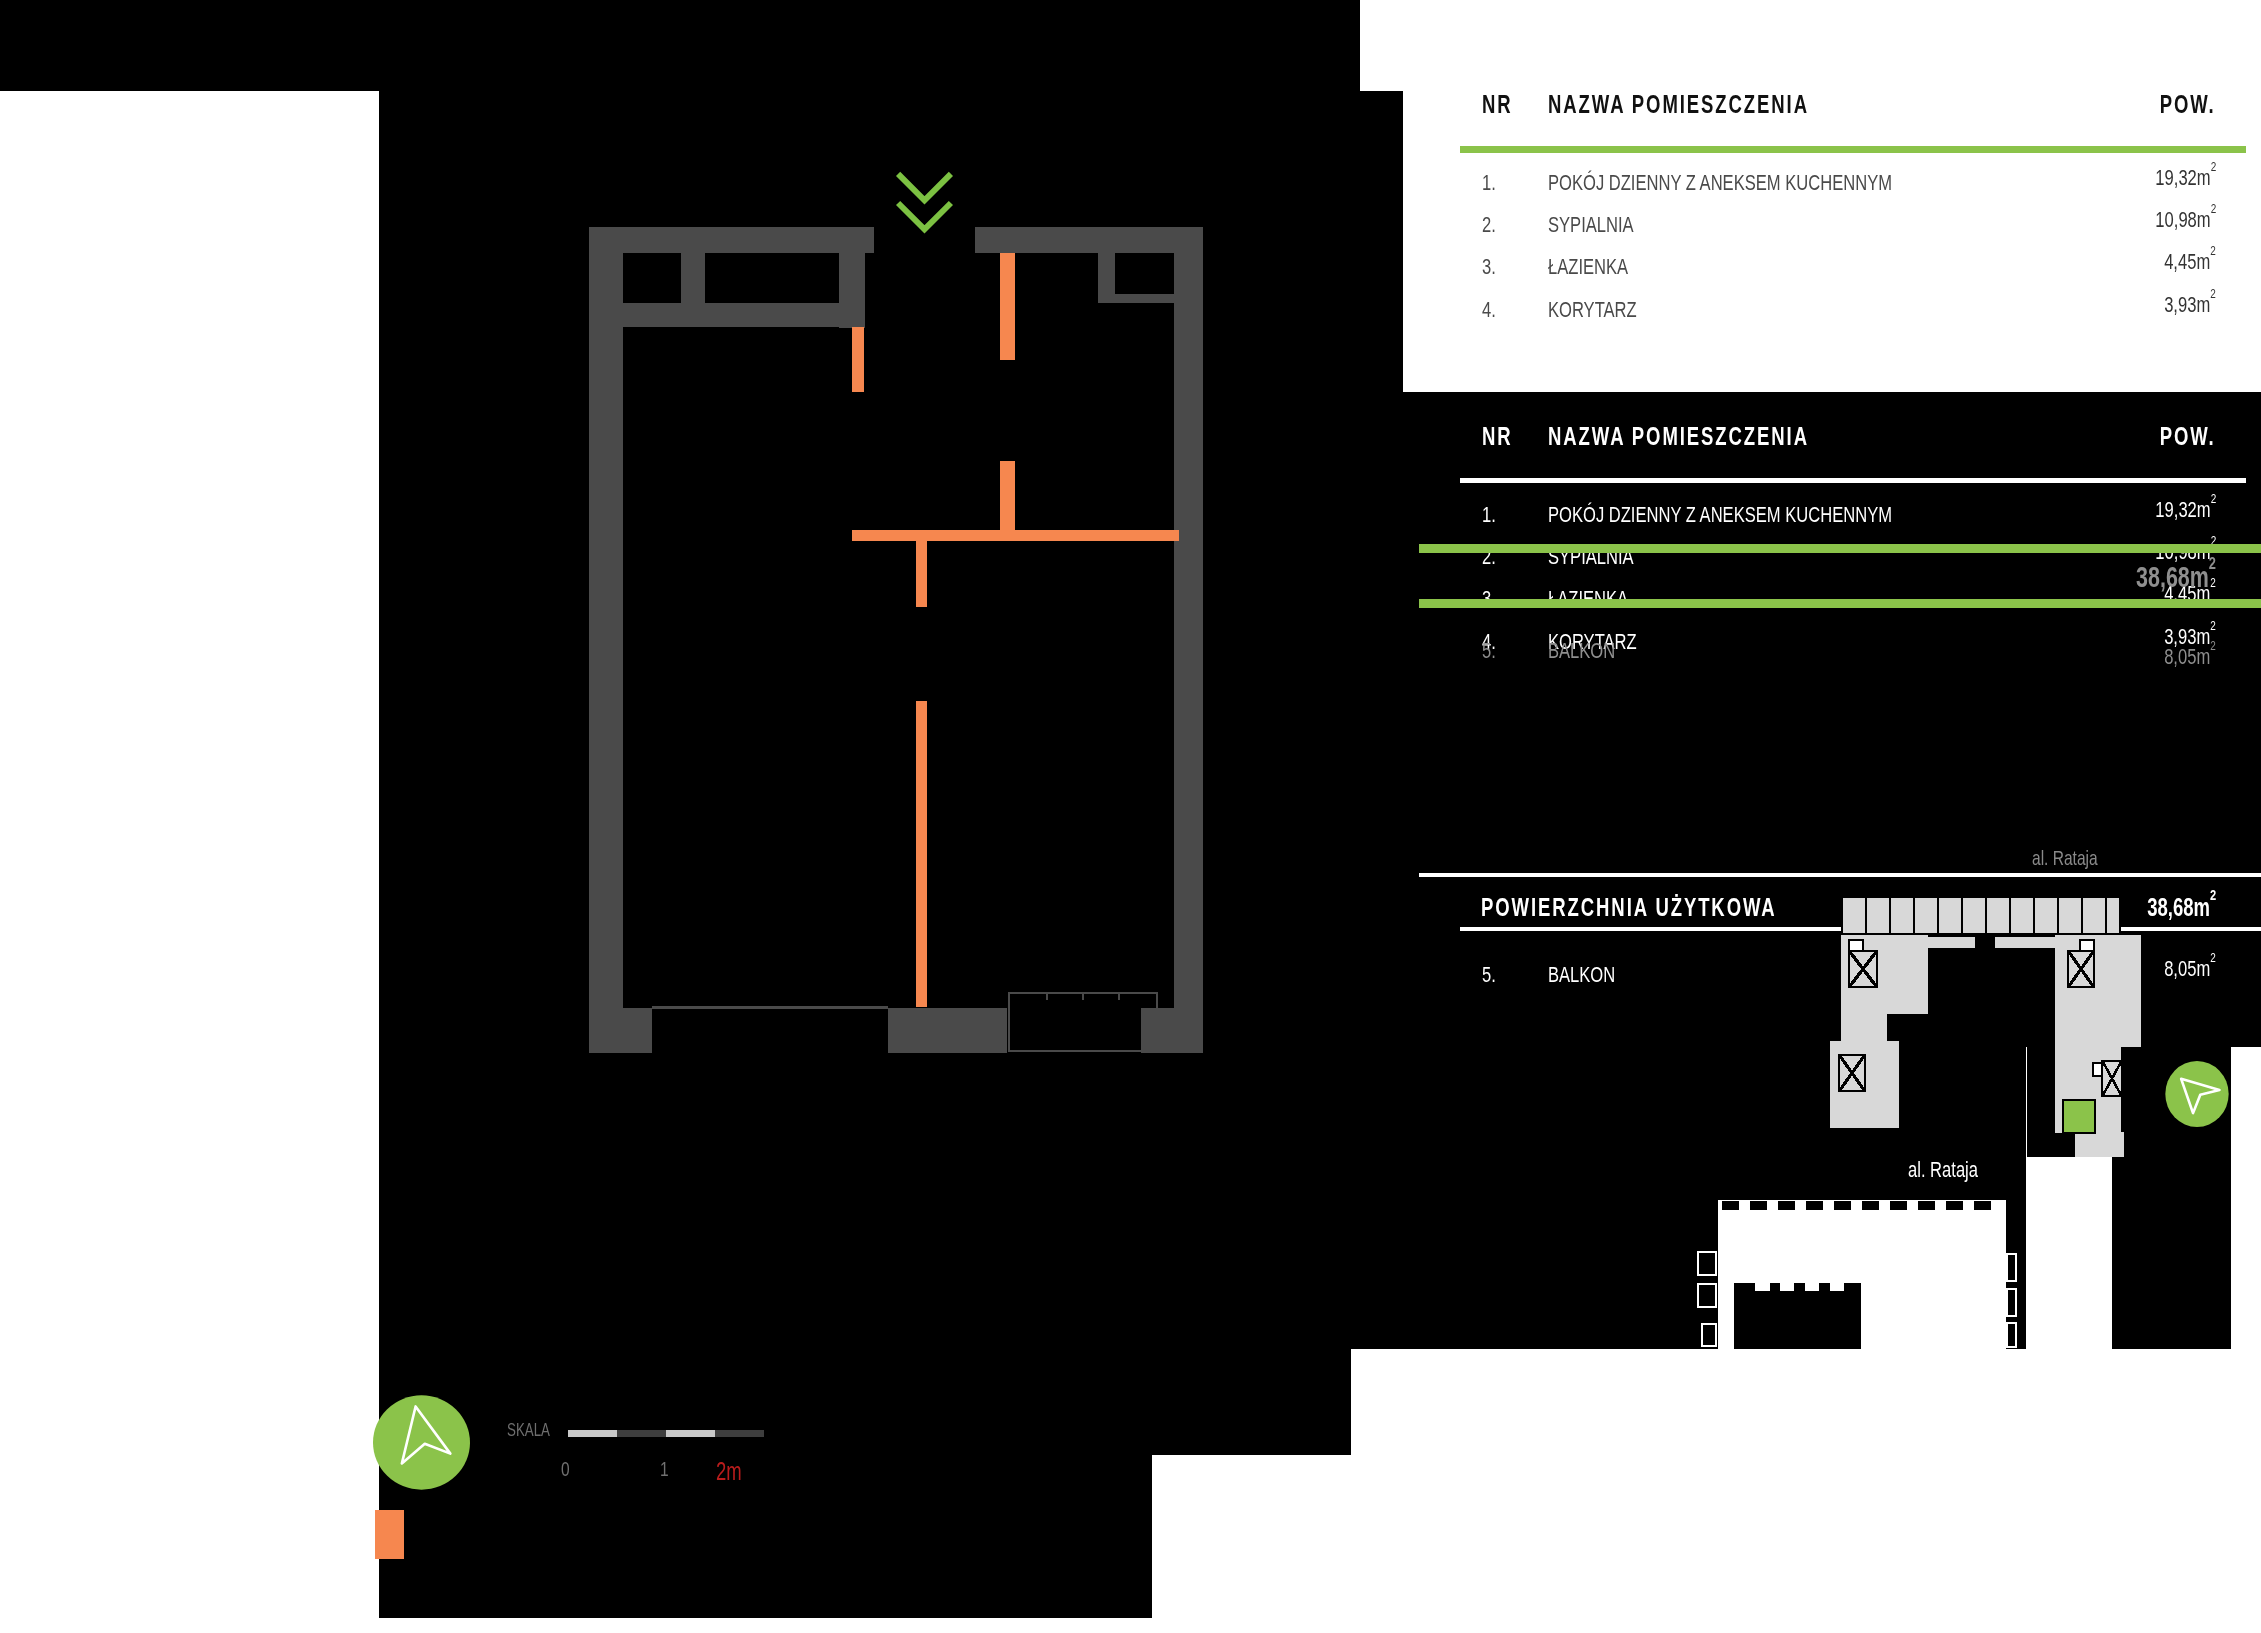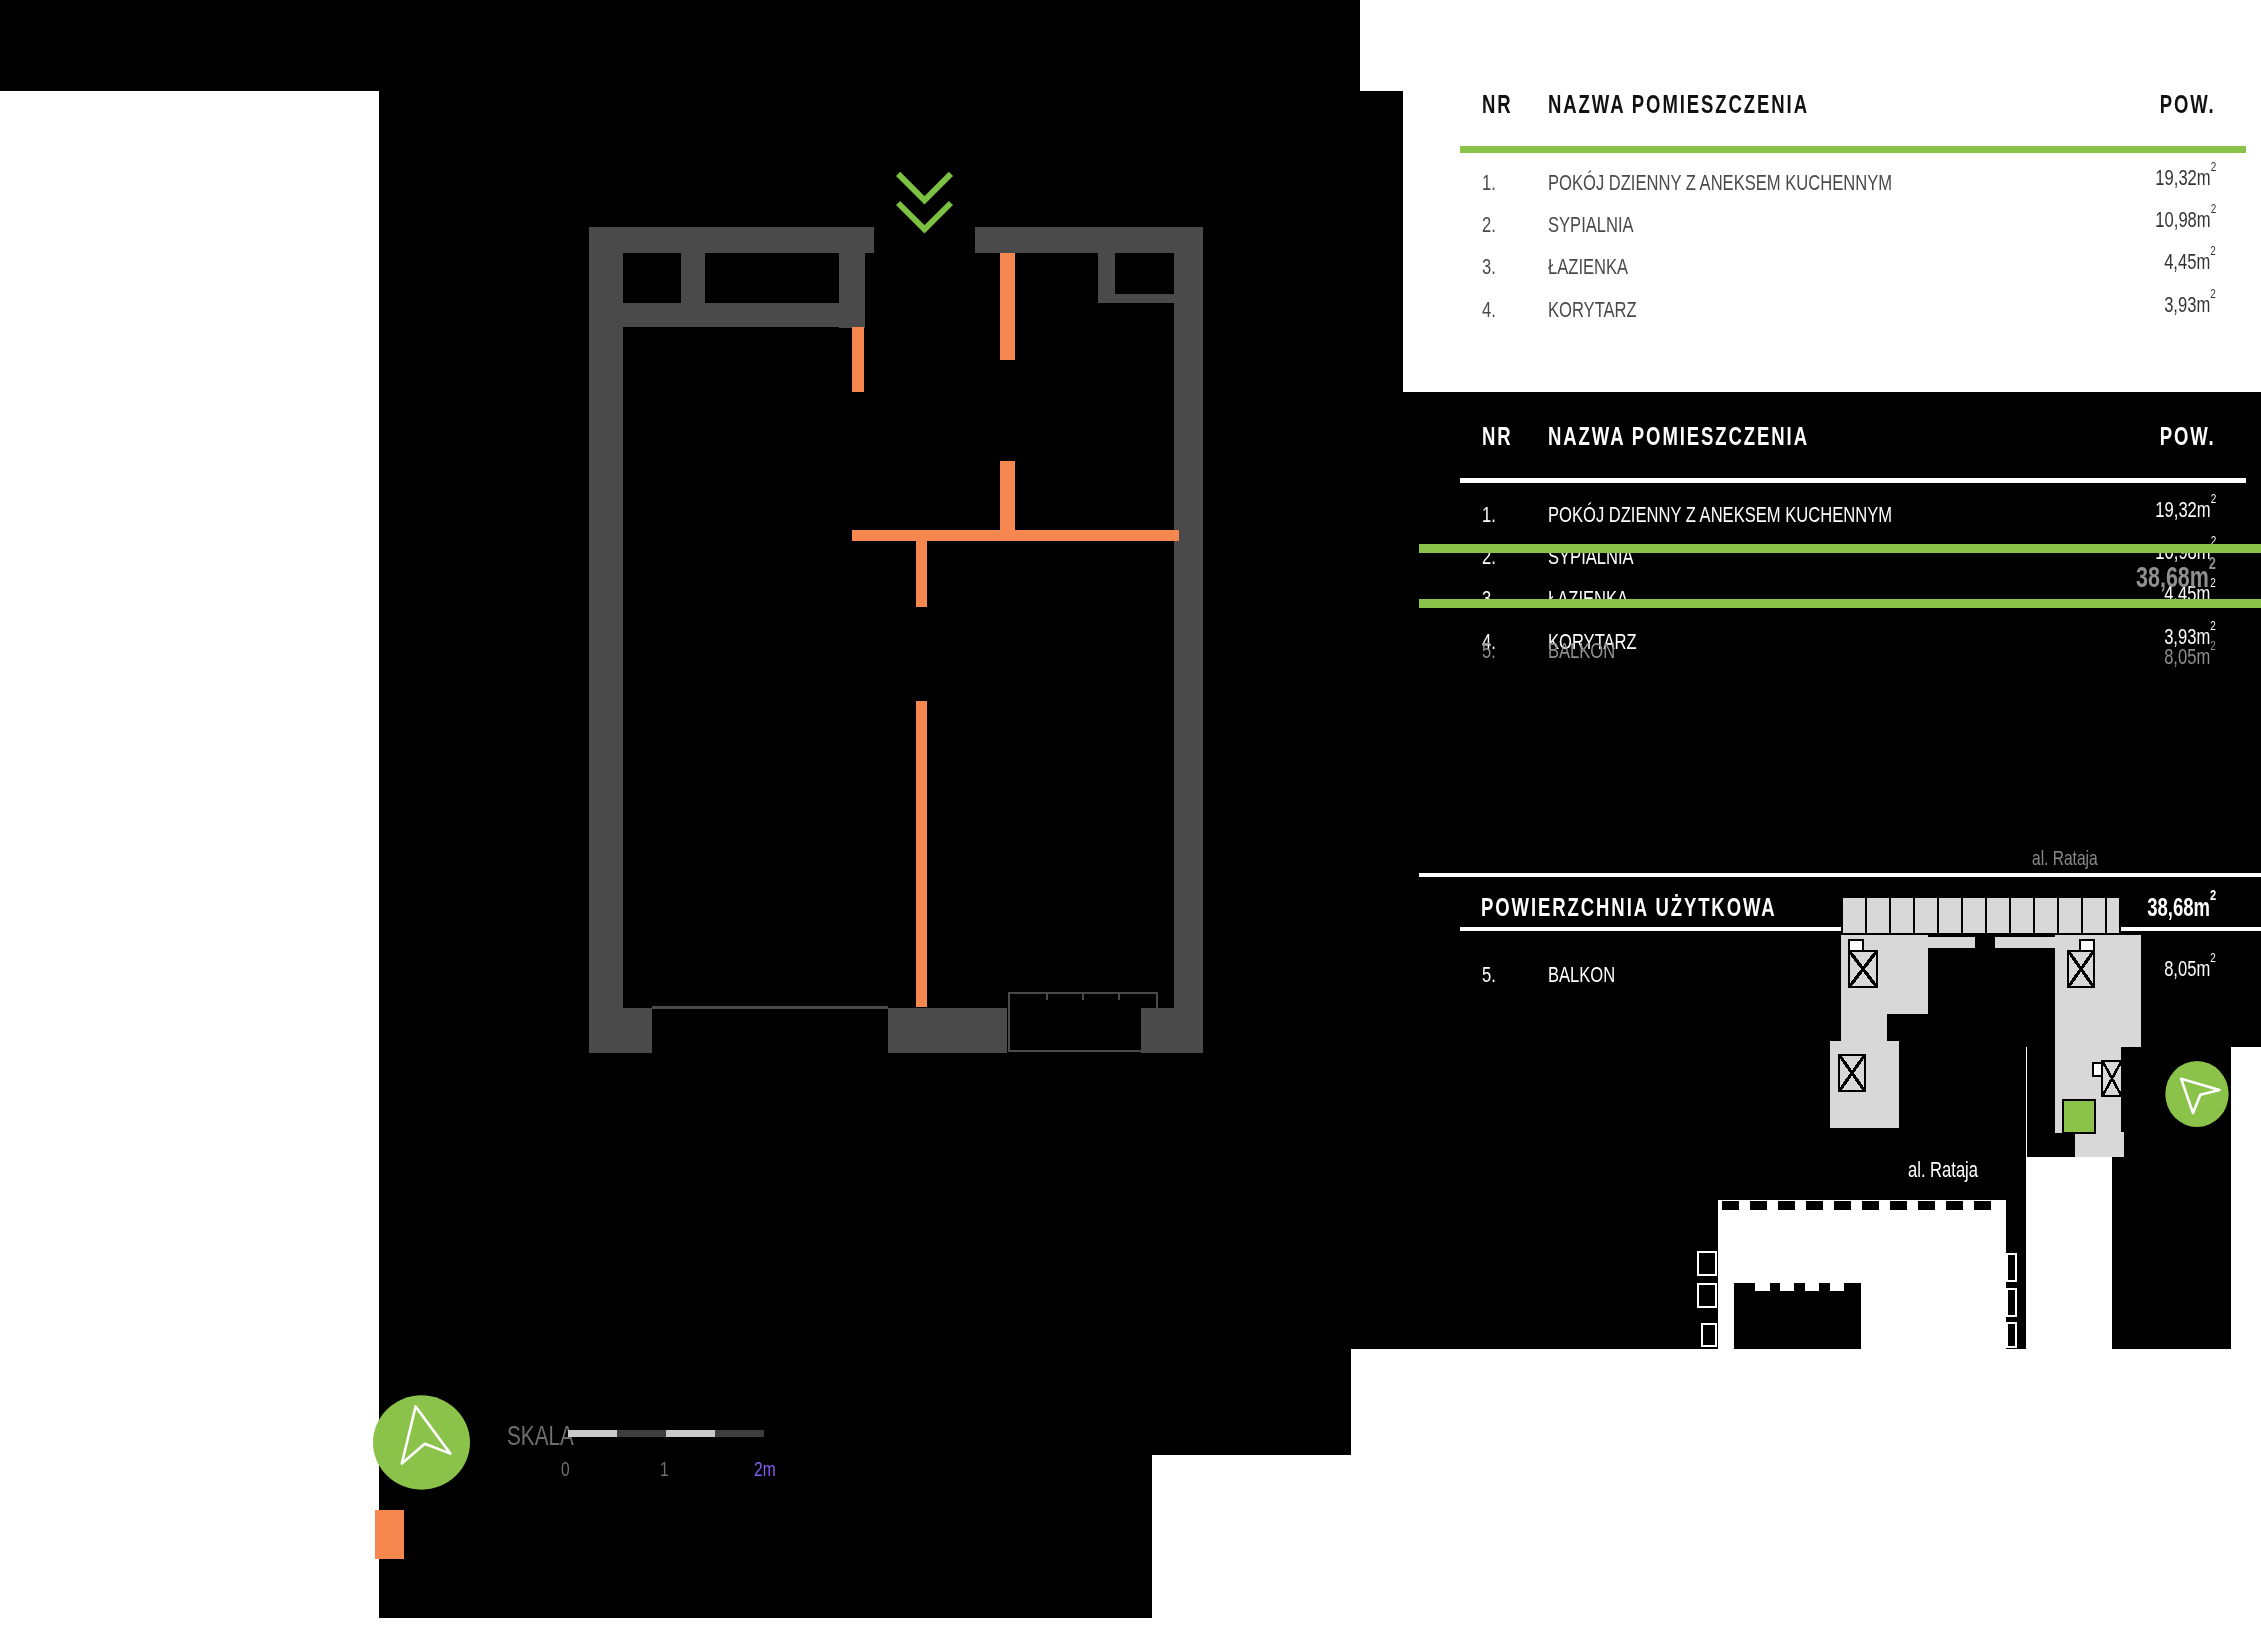--- a/index.html
+++ b/index.html
@@ -183,24 +183,24 @@
   <svg class="abs" style="left:2164px;top:1061px;" width="66" height="66" viewBox="0 0 100 100">
     <ellipse cx="50" cy="50" rx="48" ry="50" fill="var(--green)"></ellipse>
     <path d="M26 27 L84 44 L55 51 L44 79 Z" fill="none" stroke="#fff" stroke-width="4" stroke-linejoin="round"></path>
   </svg>
 
   <svg class="abs" style="left:373px;top:1395px;" width="97" height="95" viewBox="0 0 148 144">
     <ellipse cx="74" cy="72" rx="74" ry="72" fill="var(--green)"></ellipse>
     <path d="M65 17 L118 89 L79 74 L44 104 Z" fill="none" stroke="#fff" stroke-width="4" stroke-linejoin="round"></path>
   </svg>
 
-  <div class="abs" style="left:507px;top:1420px;font-size:28px;color:#6e6e6e;">
+  <div class="abs" style="left:507px;top:1420px;font-size:18px;color:#6e6e6e;">
     <span class="cx">SKALA</span></div>
   <div class="abs" style="left:568px;top:1430px;width:196px;height:7.2px;background:
        linear-gradient(90deg,#c9c9c9 0 25%,#3e3e3e 25% 50%,#c9c9c9 50% 75%,#3e3e3e 75% 100%);"></div>
   <div class="abs" style="left:561px;top:1457px;font-size:21px;color:#707070;"><span class="cx">0</span></div>
   <div class="abs" style="left:660px;top:1457px;font-size:21px;color:#707070;"><span class="cx">1</span></div>
-  <div class="abs" style="left:754px;top:1457px;font-size:21px;color:#8b5cf6;"><span class="cx">2m</span></div>
+  <div class="abs" style="left:716px;top:1457px;font-size:25px;color:#b91c1c;"><span class="cx">2m</span></div>
 
   <div class="ow" style="left:375px;top:1510px;width:29px;height:49px;"></div>
 
 </div>
 
 
 </body></html>

